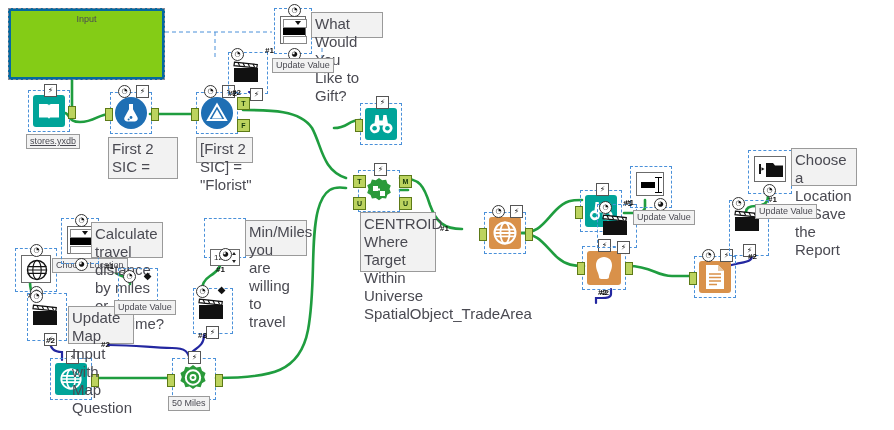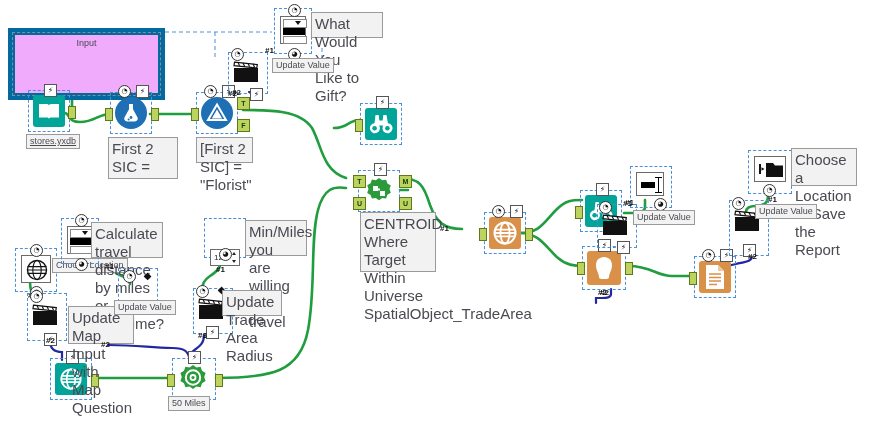--- a/index.html
+++ b/index.html
@@ -32,22 +32,22 @@
   .note{position:absolute;background:#f2f2f2;border:1px solid #9a9a9a;
         color:#4a4a52;font-size:15px;line-height:18px;padding:2px 3px;
         box-sizing:border-box;white-space:pre-line;}
   .cap{position:absolute;background:#f2f2f2;border:1px solid #9a9a9a;
        color:#4a4a52;font-size:9px;line-height:11px;padding:1px 3px;
        box-sizing:border-box;white-space:nowrap;}
   .conn-num{position:absolute;font-size:8px;color:#111;font-weight:bold;
             font-family:"Liberation Sans",sans-serif;}
 
   
-  .container{position:absolute;border:7px solid #0369a1;background:#f0abfc;
-             box-sizing:border-box;margin-top:20px;}
+  .container{position:absolute;border:3px solid #0369a1;background:#84cc16;
+             box-sizing:border-box;}
   .container .ctitle{position:absolute;left:0;right:0;top:3px;text-align:center;
                      font-size:9px;color:#4a4a52;}
   .container .csel{position:absolute;left:-3px;top:-3px;right:-3px;bottom:-3px;
                    border:1px dashed #8a8a96;}
 
   
   .widget{position:absolute;background:#ffffff;border:1px solid #6b6b6b;
           box-sizing:border-box;}
   .w-bar{position:absolute;background:#000;}
   .w-line{position:absolute;background:#ffffff;border:1px solid #888;}
@@ -468,22 +468,20 @@
     <div class="badge circ" style="left:3px;top:-3px;">
       <span style="font-size:7px;">◔</span>
     </div>
     <div class="badge" style="left:23px;top:-4px;border:none;background:transparent;">
       <span style="font-size:10px;color:#111;">◆</span>
     </div>
     <div class="badge" style="left:13px;top:38px;">
       <span class="bolt">⚡</span>
     </div>
   </div>
-  <div class="note" style="left:222px;top:290px;width:60px;height:26px;">Update Trade
-Area Radius</div>
   <div class="conn-num" style="left:198px;top:331px;">#3</div>
 
   <div class="tool" style="left:630px;top:166px;width:42px;height:42px;">
     <div class="sel"></div>
     <div class="widget" style="left:6px;top:6px;width:28px;height:24px;">
       <div class="w-bar" style="left:4px;top:9px;width:14px;height:6px;"></div>
       <div class="w-bar" style="left:21px;top:4px;width:1px;height:16px;"></div>
       <div class="w-bar" style="left:18px;top:4px;width:7px;height:1px;"></div>
       <div class="w-bar" style="left:18px;top:19px;width:7px;height:1px;"></div>
     </div>

